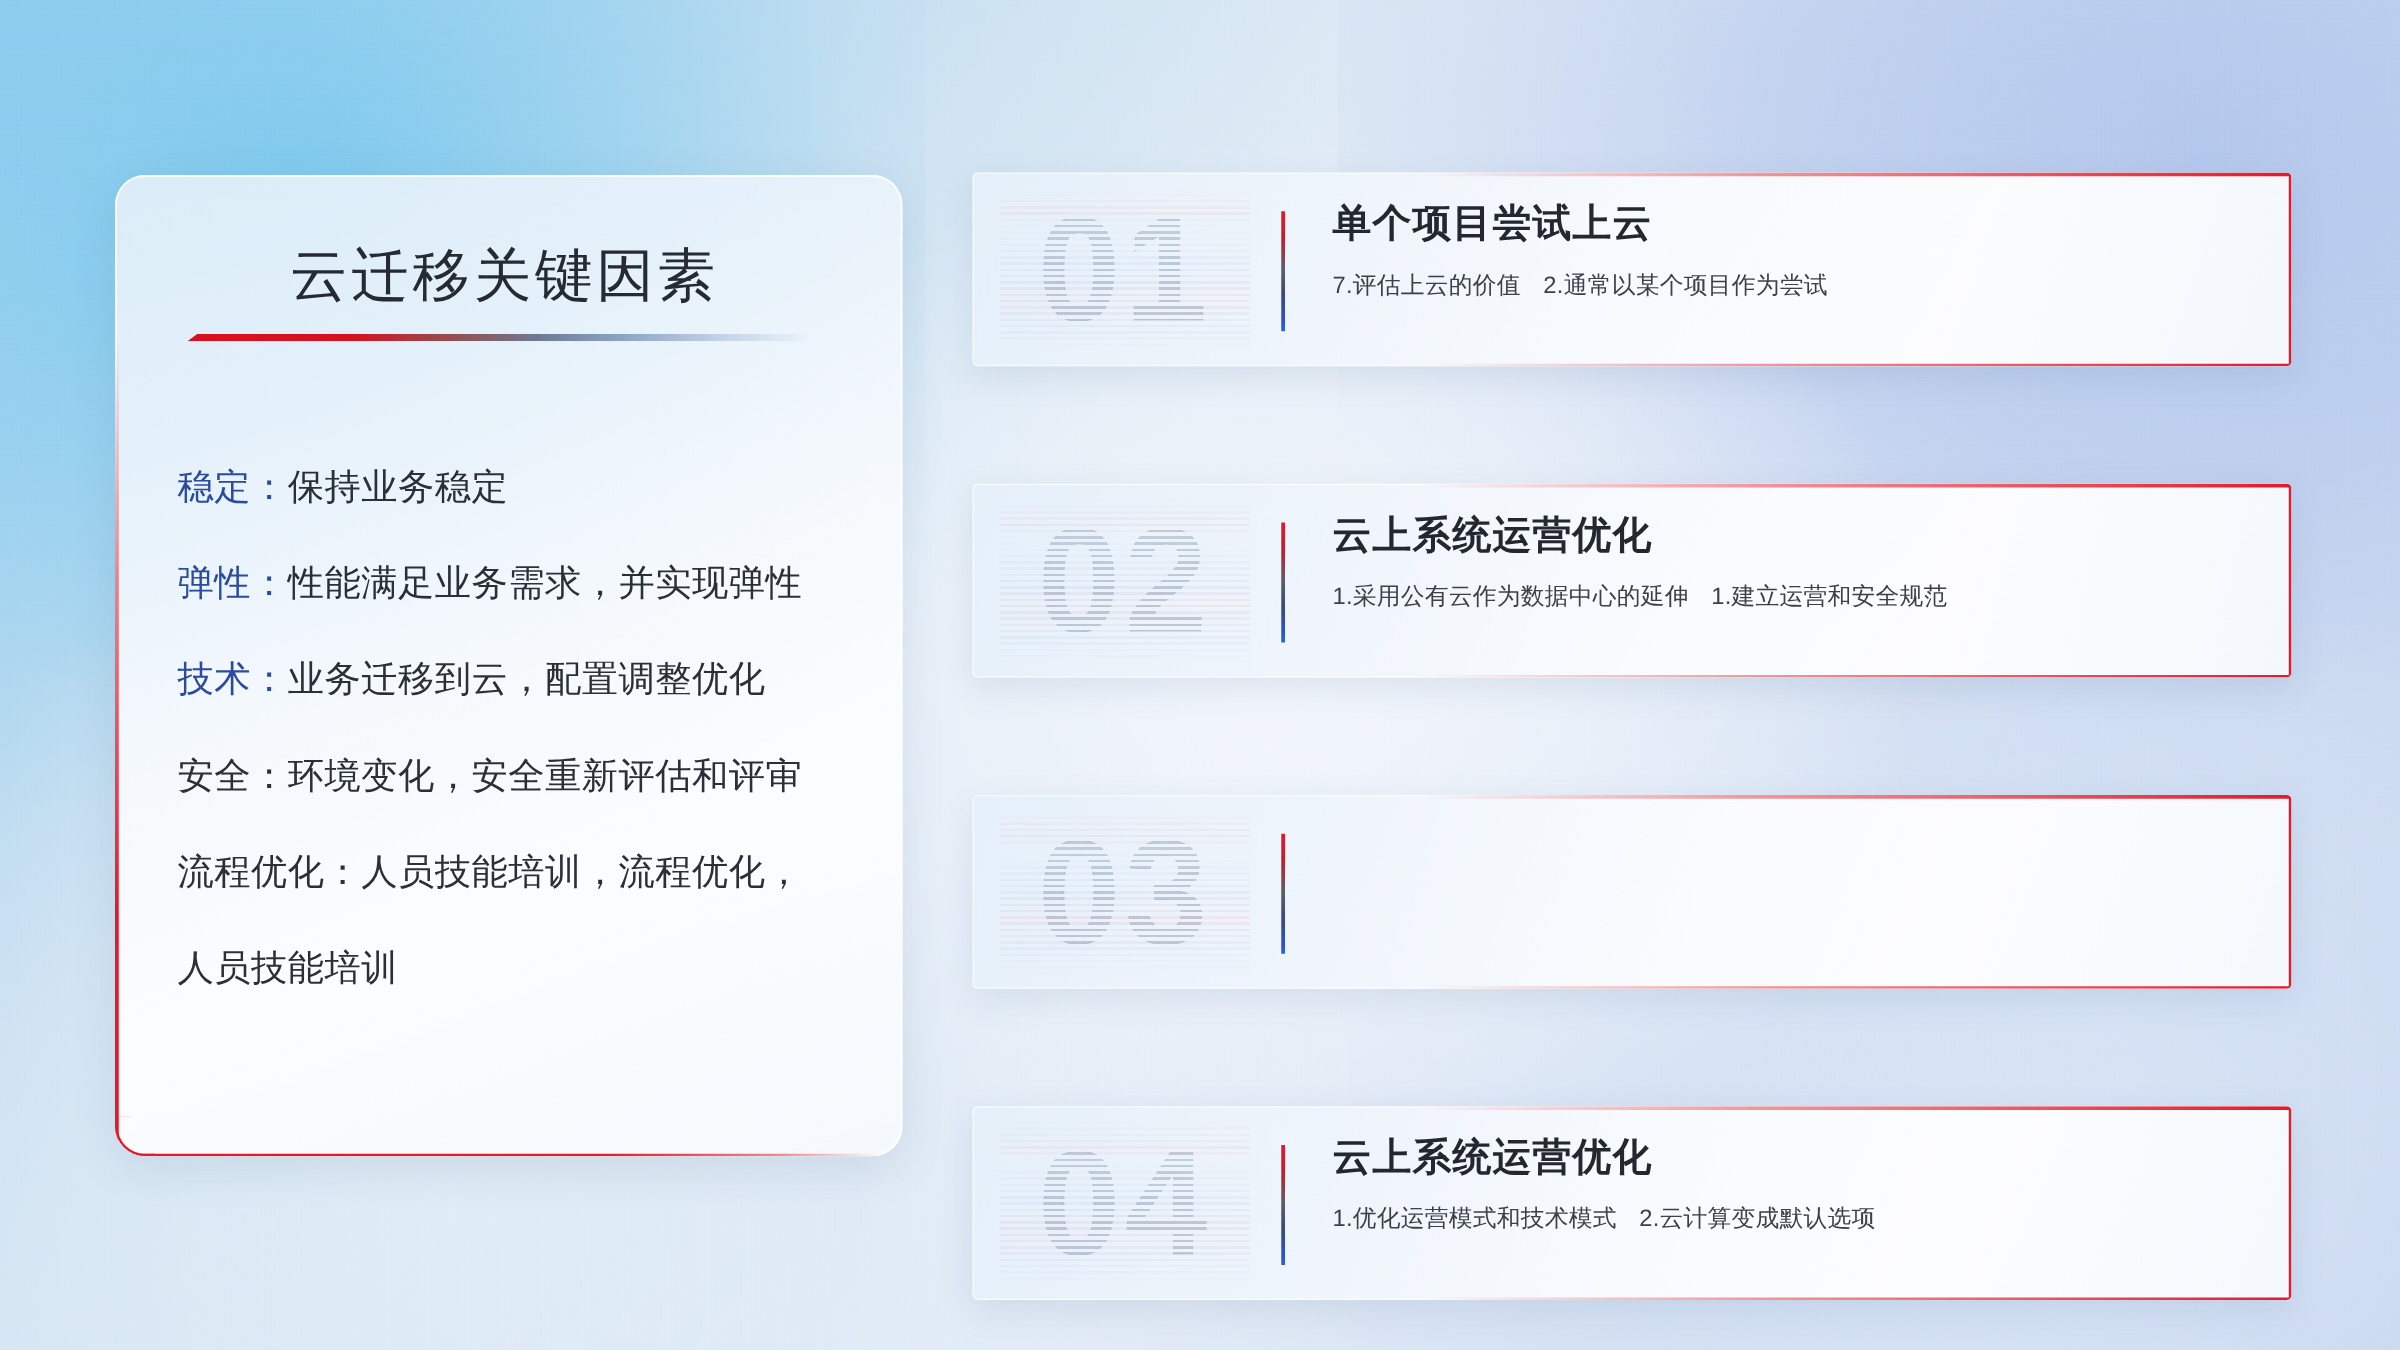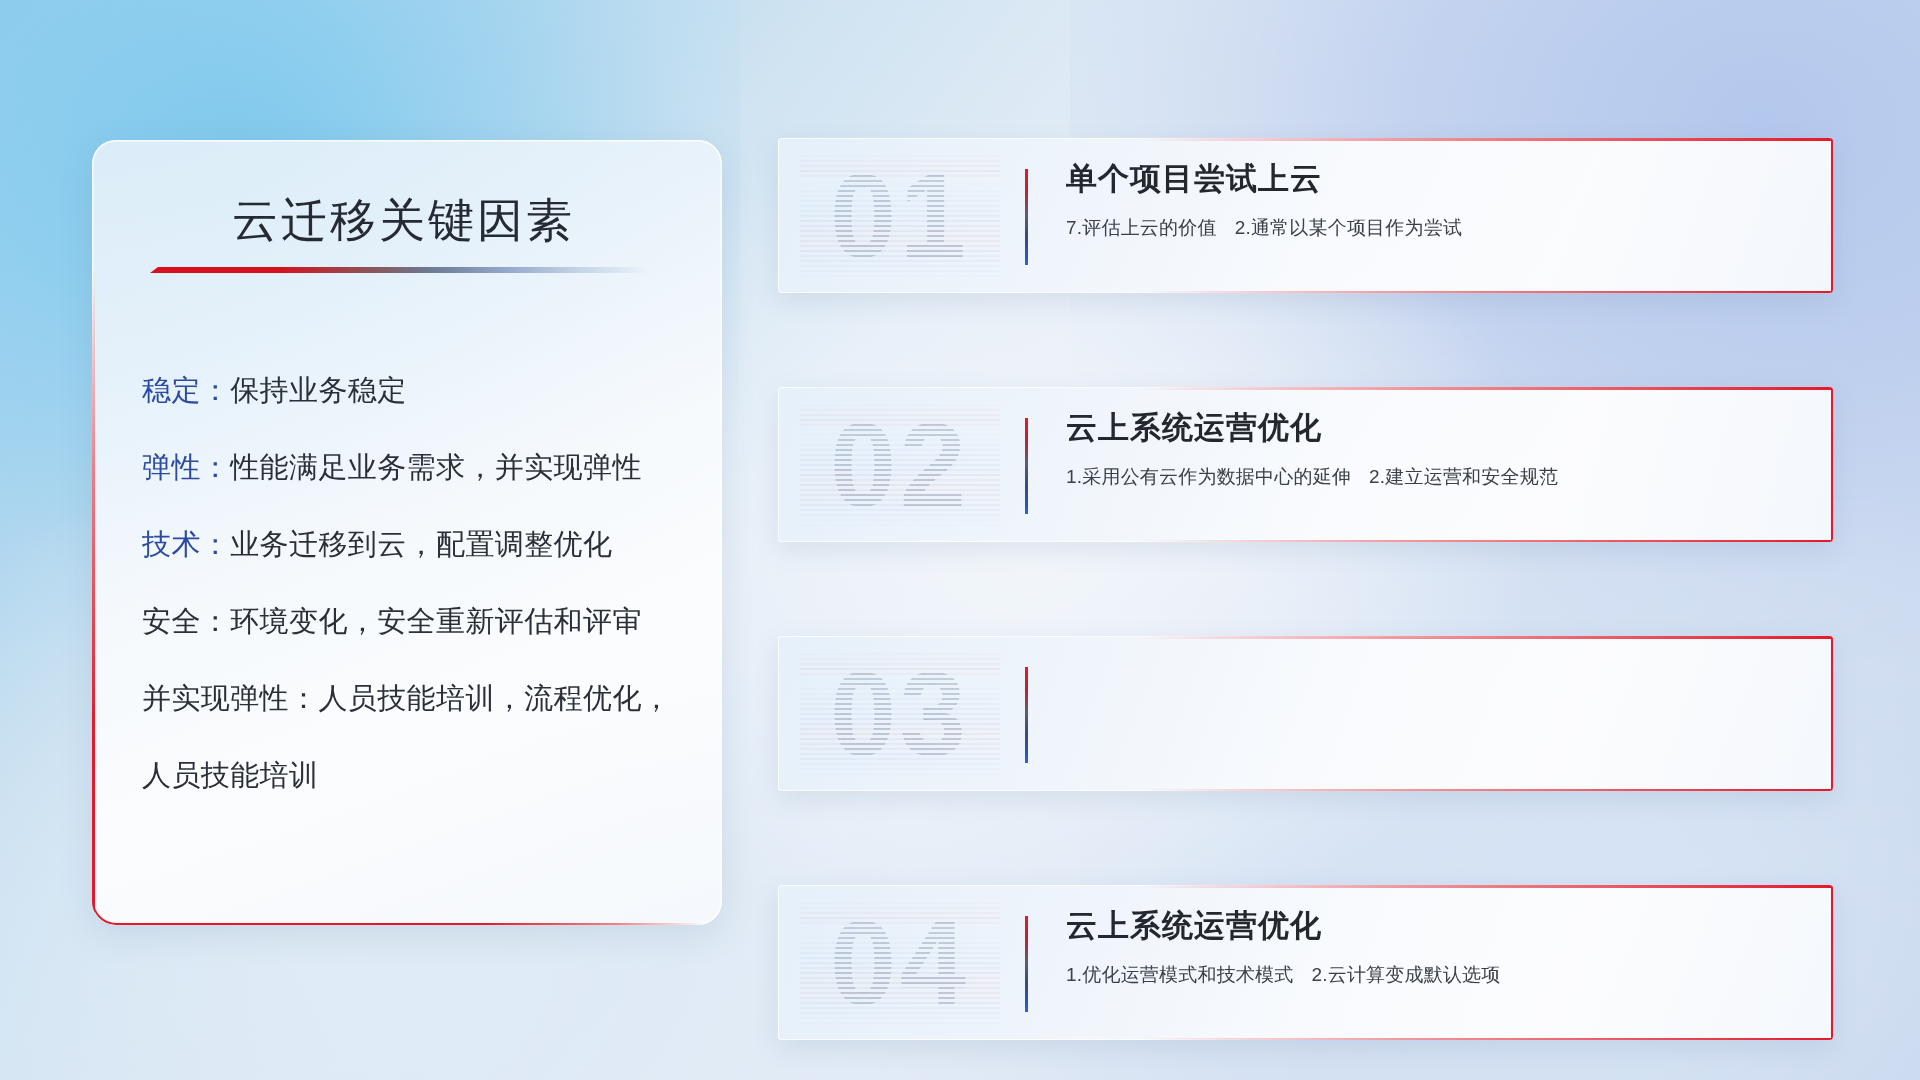--- a/index.html
+++ b/index.html
@@ -365,21 +365,21 @@
 
       <div class="factor-row">
         <span class="factor-label">技术：</span><span class="factor-text">业务迁移到云，配置调整优化</span>
       </div>
 
       <div class="factor-row">
         <span class="factor-label plain">安全：</span><span class="factor-text">环境变化，安全重新评估和评审</span>
       </div>
 
       <div class="factor-row">
-        <span class="factor-label plain">并实现弹性：</span><span class="factor-text">人员技能培训，流程优化，</span>
+        <span class="factor-label plain">流程优化：</span><span class="factor-text">人员技能培训，流程优化，</span>
       </div>
 
       <div class="factor-row">
         <span class="factor-text">人员技能培训</span>
       </div>
 
     </div>
   </div>
 
   <div class="right-col">
@@ -402,21 +402,21 @@
     <div class="step-card">
       <div class="edge-top"></div>
       <div class="edge-right"></div>
       <div class="edge-bottom"></div>
       <div class="wm">02</div>
       <div class="wm-tint"></div>
       <div class="divider-bar"></div>
       <div class="step-body">
         <div class="step-title">云上系统运营优化</div>
         <div class="step-desc">
-          <span>1.采用公有云作为数据中心的延伸</span><span class="gap"></span><span>2.建立运营和安全规范</span>
+          <span>1.采用公有云作为数据中心的延伸</span><span class="gap"></span><span>1.建立运营和安全规范</span>
         </div>
       </div>
     </div>
 
     <div class="step-card">
       <div class="edge-top"></div>
       <div class="edge-right"></div>
       <div class="edge-bottom"></div>
       <div class="wm">03</div>
       <div class="wm-tint"></div>

